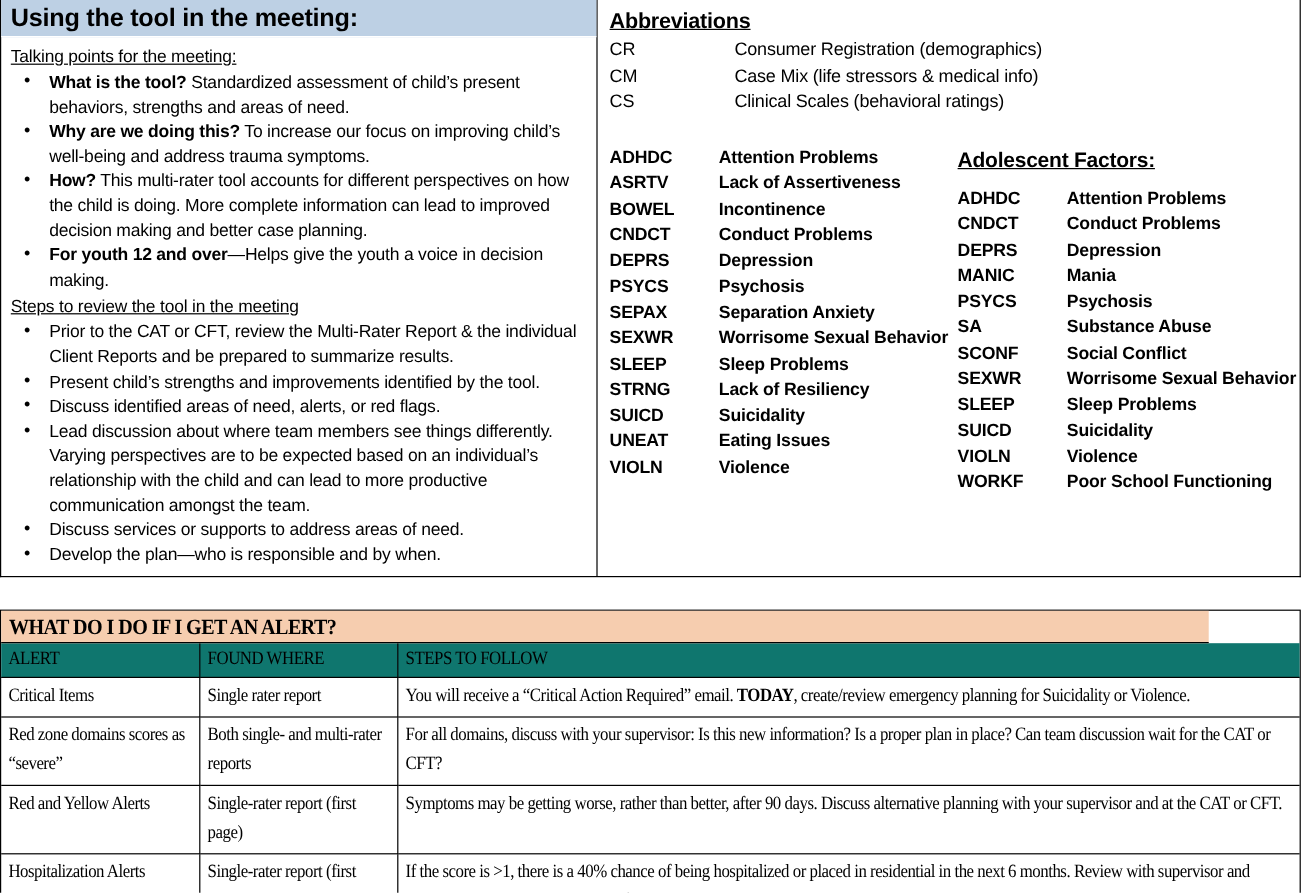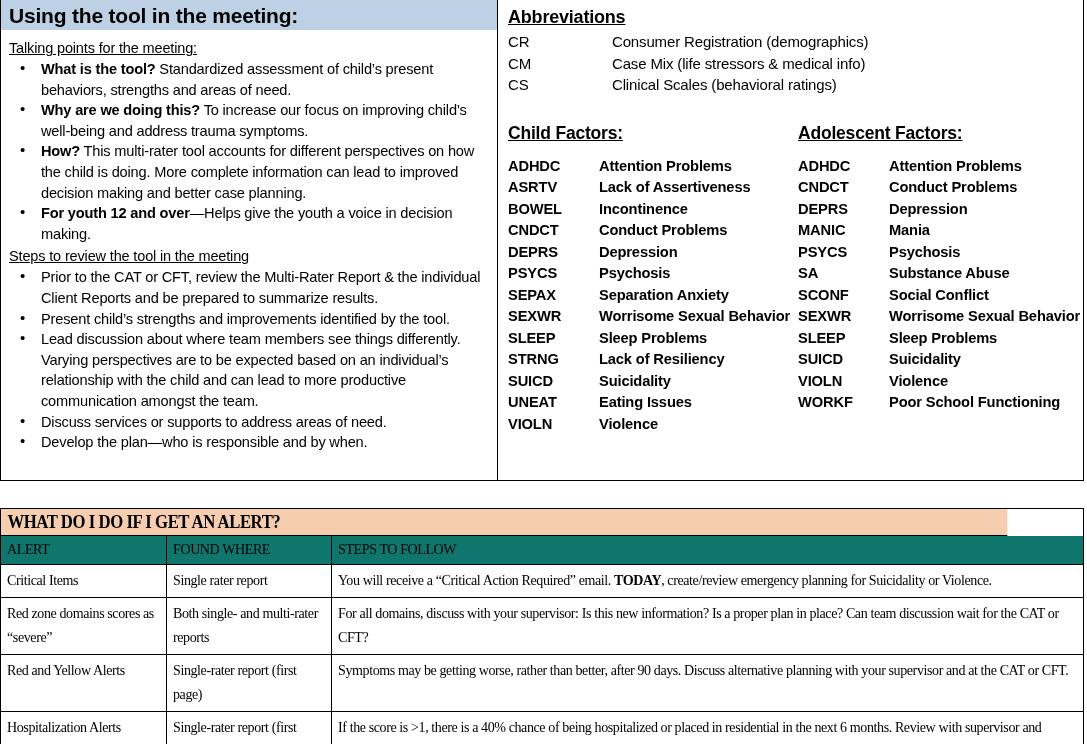--- a/index.html
+++ b/index.html
@@ -222,20 +222,21 @@
         <ul class="bullets" id="talking-points-list">
             <li><b>What is the tool?</b><span> Standardized assessment of child’s present behaviors, strengths and areas of need.</span></li>
             <li><b>Why are we doing this?</b><span> To increase our focus on improving child’s well-being and address trauma symptoms.</span></li>
             <li><b>How?</b><span> This multi-rater tool accounts for different perspectives on how the child is doing. More complete information can lead to improved decision making and better case planning.</span></li>
             <li><b>For youth 12 and over</b><span>—Helps give the youth a voice in decision making.</span></li>
           </ul>
         <div class="sub-head second">Steps to review the tool in the meeting</div>
         <ul class="bullets" id="steps-list">
             <li><span>Prior to the CAT or CFT, review the Multi-Rater Report &amp; the individual Client Reports and be prepared to summarize results.</span></li>
             <li><span>Present child’s strengths and improvements identified by the tool.</span></li>
+            <li><span>Discuss identified areas of need, alerts, or red flags.</span></li>
             <li><span>Lead discussion about where team members see things differently. Varying perspectives are to be expected based on an individual’s relationship with the child and can lead to more productive communication amongst the team.</span></li>
             <li><span>Discuss services or supports to address areas of need.</span></li>
             <li><span>Develop the plan—who is responsible and by when.</span></li>
           </ul>
       </div>
     </div>
 
     <div class="right-panel">
       <div class="right-body">
         <div class="abbr-head">Abbreviations</div>
@@ -249,21 +250,20 @@
               <span>Case Mix (life stressors &amp; medical info)</span>
             </div>
             <div class="abbr-row">
               <span class="code">CS</span>
               <span>Clinical Scales (behavioral ratings)</span>
             </div>
           </div>
 
         <div class="factors-wrap">
           <div class="factor-col">
-            <div class="factor-head">Child Factors:</div>
             <div id="child-factors-list">
                 <div class="factor-row">
                   <span class="code">ADHDC</span>
                   <span class="label">Attention Problems</span>
                 </div>
                 <div class="factor-row">
                   <span class="code">ASRTV</span>
                   <span class="label">Lack of Assertiveness</span>
                 </div>
                 <div class="factor-row">

